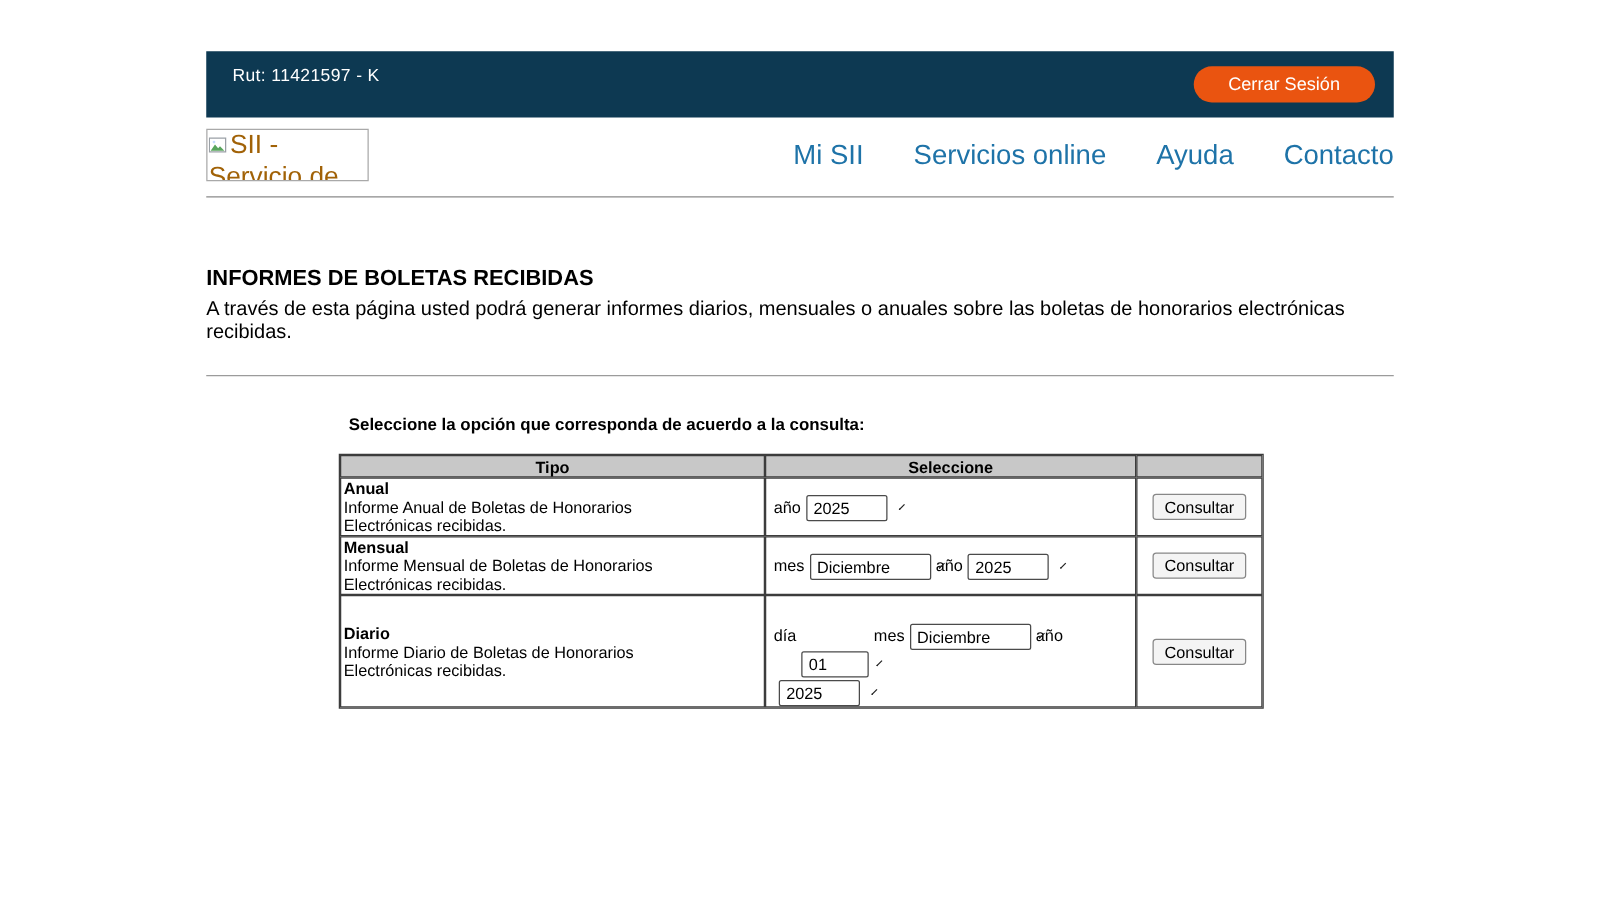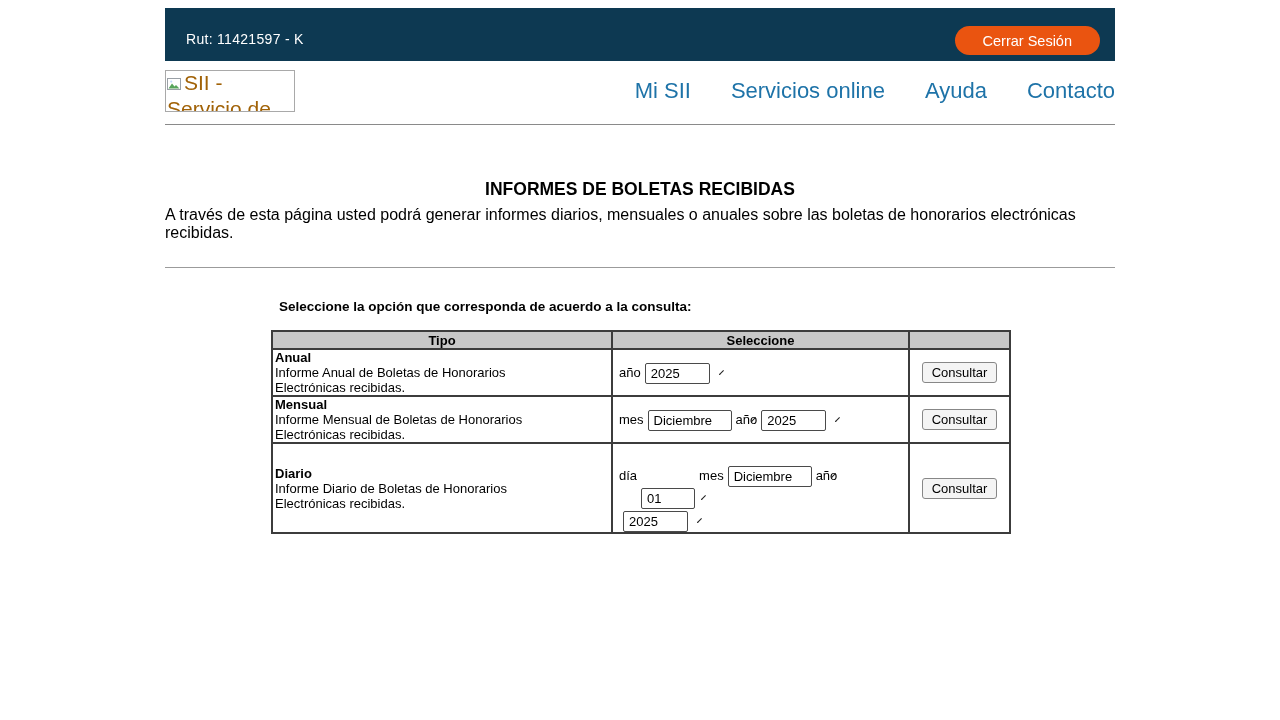--- a/index.html
+++ b/index.html
@@ -12,21 +12,22 @@
     height: 704px;
   }
   .container { width: 950px; margin: 0 auto; }
 
   
   .topbar {
     background: #0d3952;
     height: 53px;
     display: flex;
     justify-content: space-between;
-    padding: 12px 15px 0 21px;
+    padding: 0 15px 0 21px;
+    margin-top: 33px;
   }
   .rut { color: #fff; font-size: 14px; margin-top: 11px; letter-spacing: 0.3px; }
   .logout-btn {
     align-self: center;
     background: #ea5410;
     color: #fff;
     border: none;
     border-radius: 15px;
     height: 29px;
     padding: 0 28px;
@@ -63,21 +64,20 @@
     font-size: 22px;
     text-decoration: none;
     white-space: nowrap;
   }
 
   
   .page-title {
     margin: 54px 0 0 0;
     font-size: 17.5px;
     font-weight: bold;
-    text-align: center;
   }
   .page-desc { margin: 6px 0 0 0; font-size: 16px; }
   .rule { border: none; border-top: 1px solid #9b9b9b; margin: 25px 0 0 0; }
 
   
   .consulta { width: 738px; margin: 31px auto 0; }
   .consulta-caption {
     font-weight: bold;
     font-size: 13.5px;
     padding-left: 8px;
@@ -128,21 +128,21 @@
   .select .val { font-size: 13px; line-height: 19px; white-space: nowrap; }
   .chev {
     display: inline-block;
     width: 6px; height: 6px;
     border-right: 1.7px solid #222;
     border-bottom: 1.7px solid #222;
     transform: rotate(45deg) translate(-1px,-1px);
     margin-left: 5px;
   }
   .w-dia { width: 54px; margin-top: 44px; }
-  .w-mes { width: 84px; }
+  .w-mes { width: 97px; }
   .w-ano { width: 65px; }
 
   td.act-cell { text-align: center; }
   .btn-consultar {
     font-family: inherit;
     font-size: 13px;
     color: #000;
     background: #f4f4f4;
     border: 1px solid #878787;
     border-radius: 3px;

